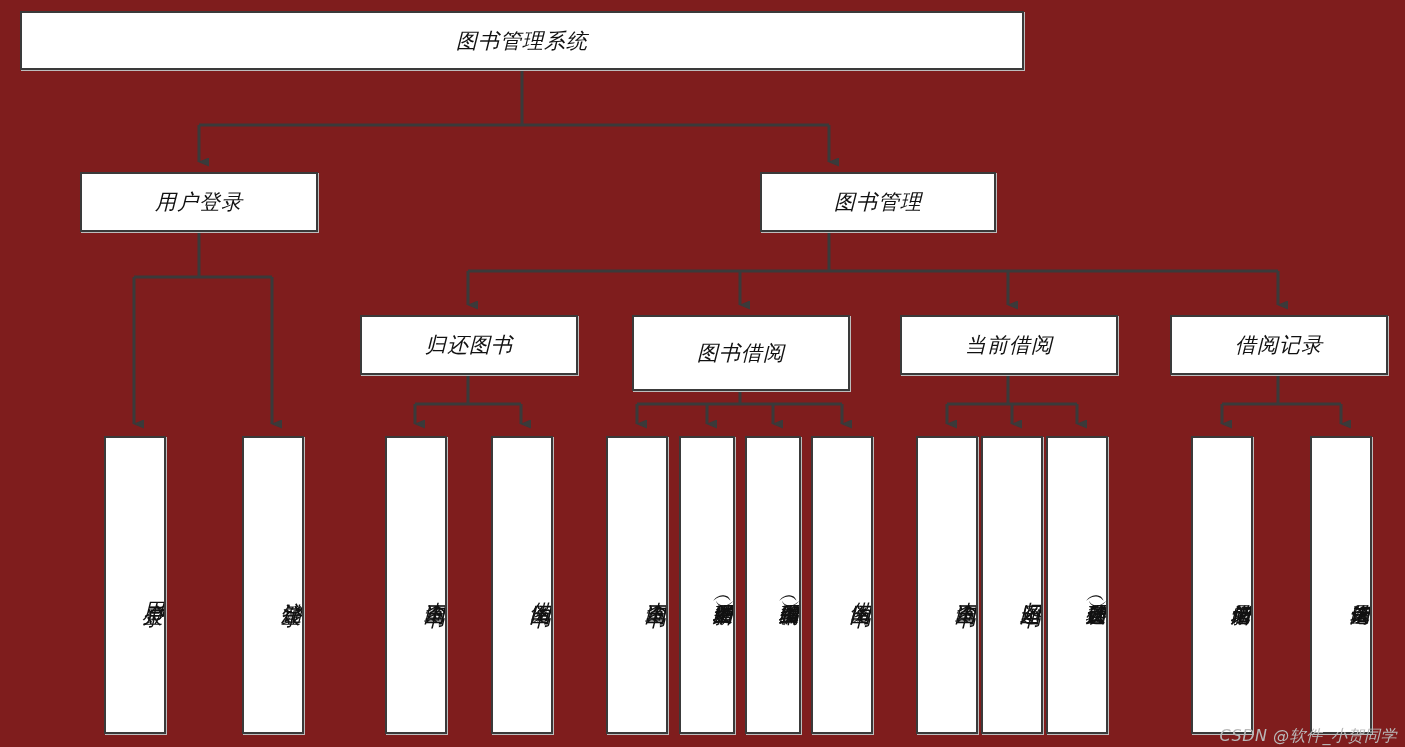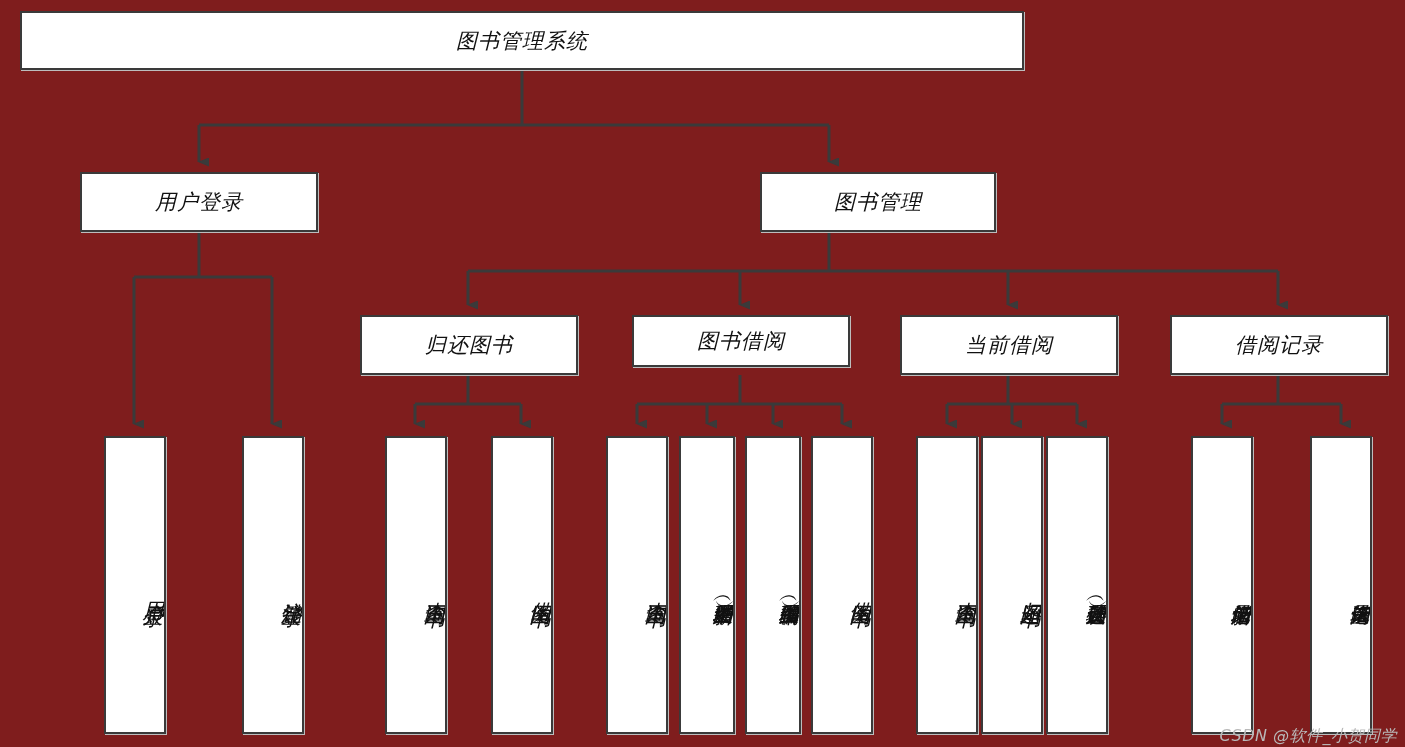--- a/index.html
+++ b/index.html
@@ -123,21 +123,21 @@
       <path d="M1341,404 L1341,424" marker-end="url(#arw)"></path>
     </g>
   </svg>
 
   <div class="node horiz" style="left:20px;top:11px;width:1004px;height:59px;">图书管理系统</div>
 
   <div class="node horiz" style="left:80px;top:172px;width:238px;height:60px;">用户登录</div>
   <div class="node horiz" style="left:712px;top:172px;width:236px;height:60px;margin-left:48px;">图书管理</div>
 
   <div class="node horiz" style="left:360px;top:315px;width:218px;height:60px;">归还图书</div>
-  <div class="node horiz" style="left:632px;top:315px;width:218px;height:52px;">图书借阅</div>
+  <div class="node horiz" style="left:632px;top:315px;width:218px;height:76px;">图书借阅</div>
   <div class="node horiz" style="left:900px;top:315px;width:218px;height:60px;">当前借阅</div>
   <div class="node horiz" style="left:1170px;top:315px;width:218px;height:60px;">借阅记录</div>
 
   <div class="node vert" style="left:104px;top:436px;width:62px;height:298px;">用户登录</div>
   <div class="node vert" style="left:242px;top:436px;width:62px;height:298px;">注销登录</div>
 
   <div class="node vert" style="left:385px;top:436px;width:62px;height:298px;">查询图书</div>
   <div class="node vert" style="left:491px;top:436px;width:62px;height:298px;">借阅图书</div>
 
   <div class="node vert" style="left:606px;top:436px;width:62px;height:298px;">查询图书</div>

